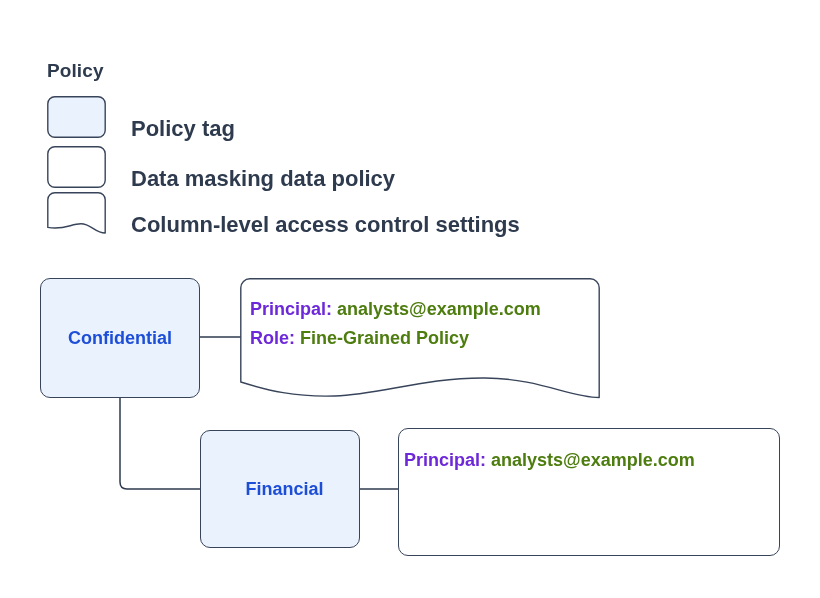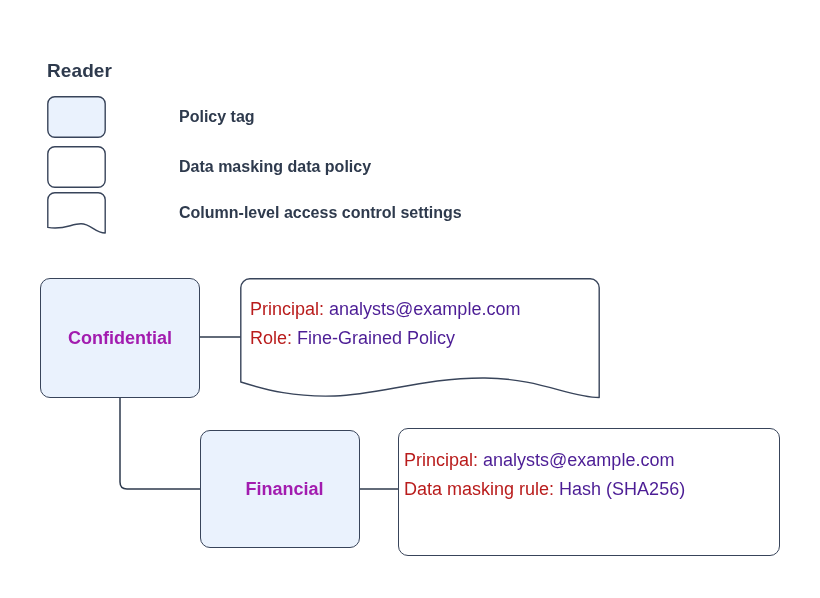--- a/index.html
+++ b/index.html
@@ -49,43 +49,42 @@
     left: 0;
     top: 0;
     width: 59px;
     height: 42px;
   }
   .legend-swatch svg { display: block; }
 
   .legend-label {
     position: absolute;
     left: 84px;
-    top: 0;
+    top: 12px;
     height: 42px;
     line-height: 42px;
-    font-size: 16px;
+    font-size: 22px;
     font-weight: bold;
     color: #2e3a4d;
     white-space: nowrap;
-    margin-left: 48px;
   }
 
   
   .node {
     position: absolute;
     box-sizing: border-box;
     border: 1.4px solid #38445a;
     border-radius: 10px;
     background: #eaf2fd;
     display: flex;
     align-items: center;
     justify-content: center;
     font-size: 18px;
     font-weight: bold;
-    color: #a21caf;
+    color: #1d4ed8;
   }
   #node-confidential {
     left: 40px;
     top: 278px;
     width: 160px;
     height: 120px;
   }
   #node-financial {
     left: 200px;
     top: 430px;
@@ -129,42 +128,42 @@
   }
   #panel-conf-text {
     left: 250px;
     top: 295px;
   }
   #panel-fin-text {
     left: 404px;
     top: 446px;
   }
   .panel-text .lbl {
-    font-weight: normal;
-    color: #b91c1c;
+    font-weight: bold;
+    color: #6d28d9;
   }
   .panel-text .val {
-    font-weight: normal;
-    color: #4c1d95;
+    font-weight: bold;
+    color: #4d7c0f;
   }
   .panel-text .line { display: block; }
 
   
   #connectors {
     position: absolute;
     inset: 0;
     pointer-events: none;
   }
 </style>
 </head>
 <body>
 
 <div class="canvas">
 
-  <div id="legend-title">Reader</div>
+  <div id="legend-title">Policy</div>
 
   <div class="legend-row r0">
     <div class="legend-swatch">
       <svg width="59" height="42" viewBox="0 0 59 42">
         <rect x="0.8" y="0.8" width="57.4" height="40.4" rx="7" ry="7" fill="#eaf2fd" stroke="#38445a" stroke-width="1.4"></rect>
       </svg>
     </div>
     <div class="legend-label">Policy tag</div>
   </div>
 
@@ -223,19 +222,15 @@
     </span>
   </div>
 
   <div class="panel-rect"></div>
 
   <div class="panel-text" id="panel-fin-text">
     <span class="line">
       <span class="lbl">Principal:</span>
       <span class="val">analysts@example.com</span>
     </span>
-    <span class="line">
-      <span class="lbl">Data masking rule:</span>
-      <span class="val">Hash (SHA256)</span>
-    </span>
   </div>
 
 </div>
 
 </body></html>

